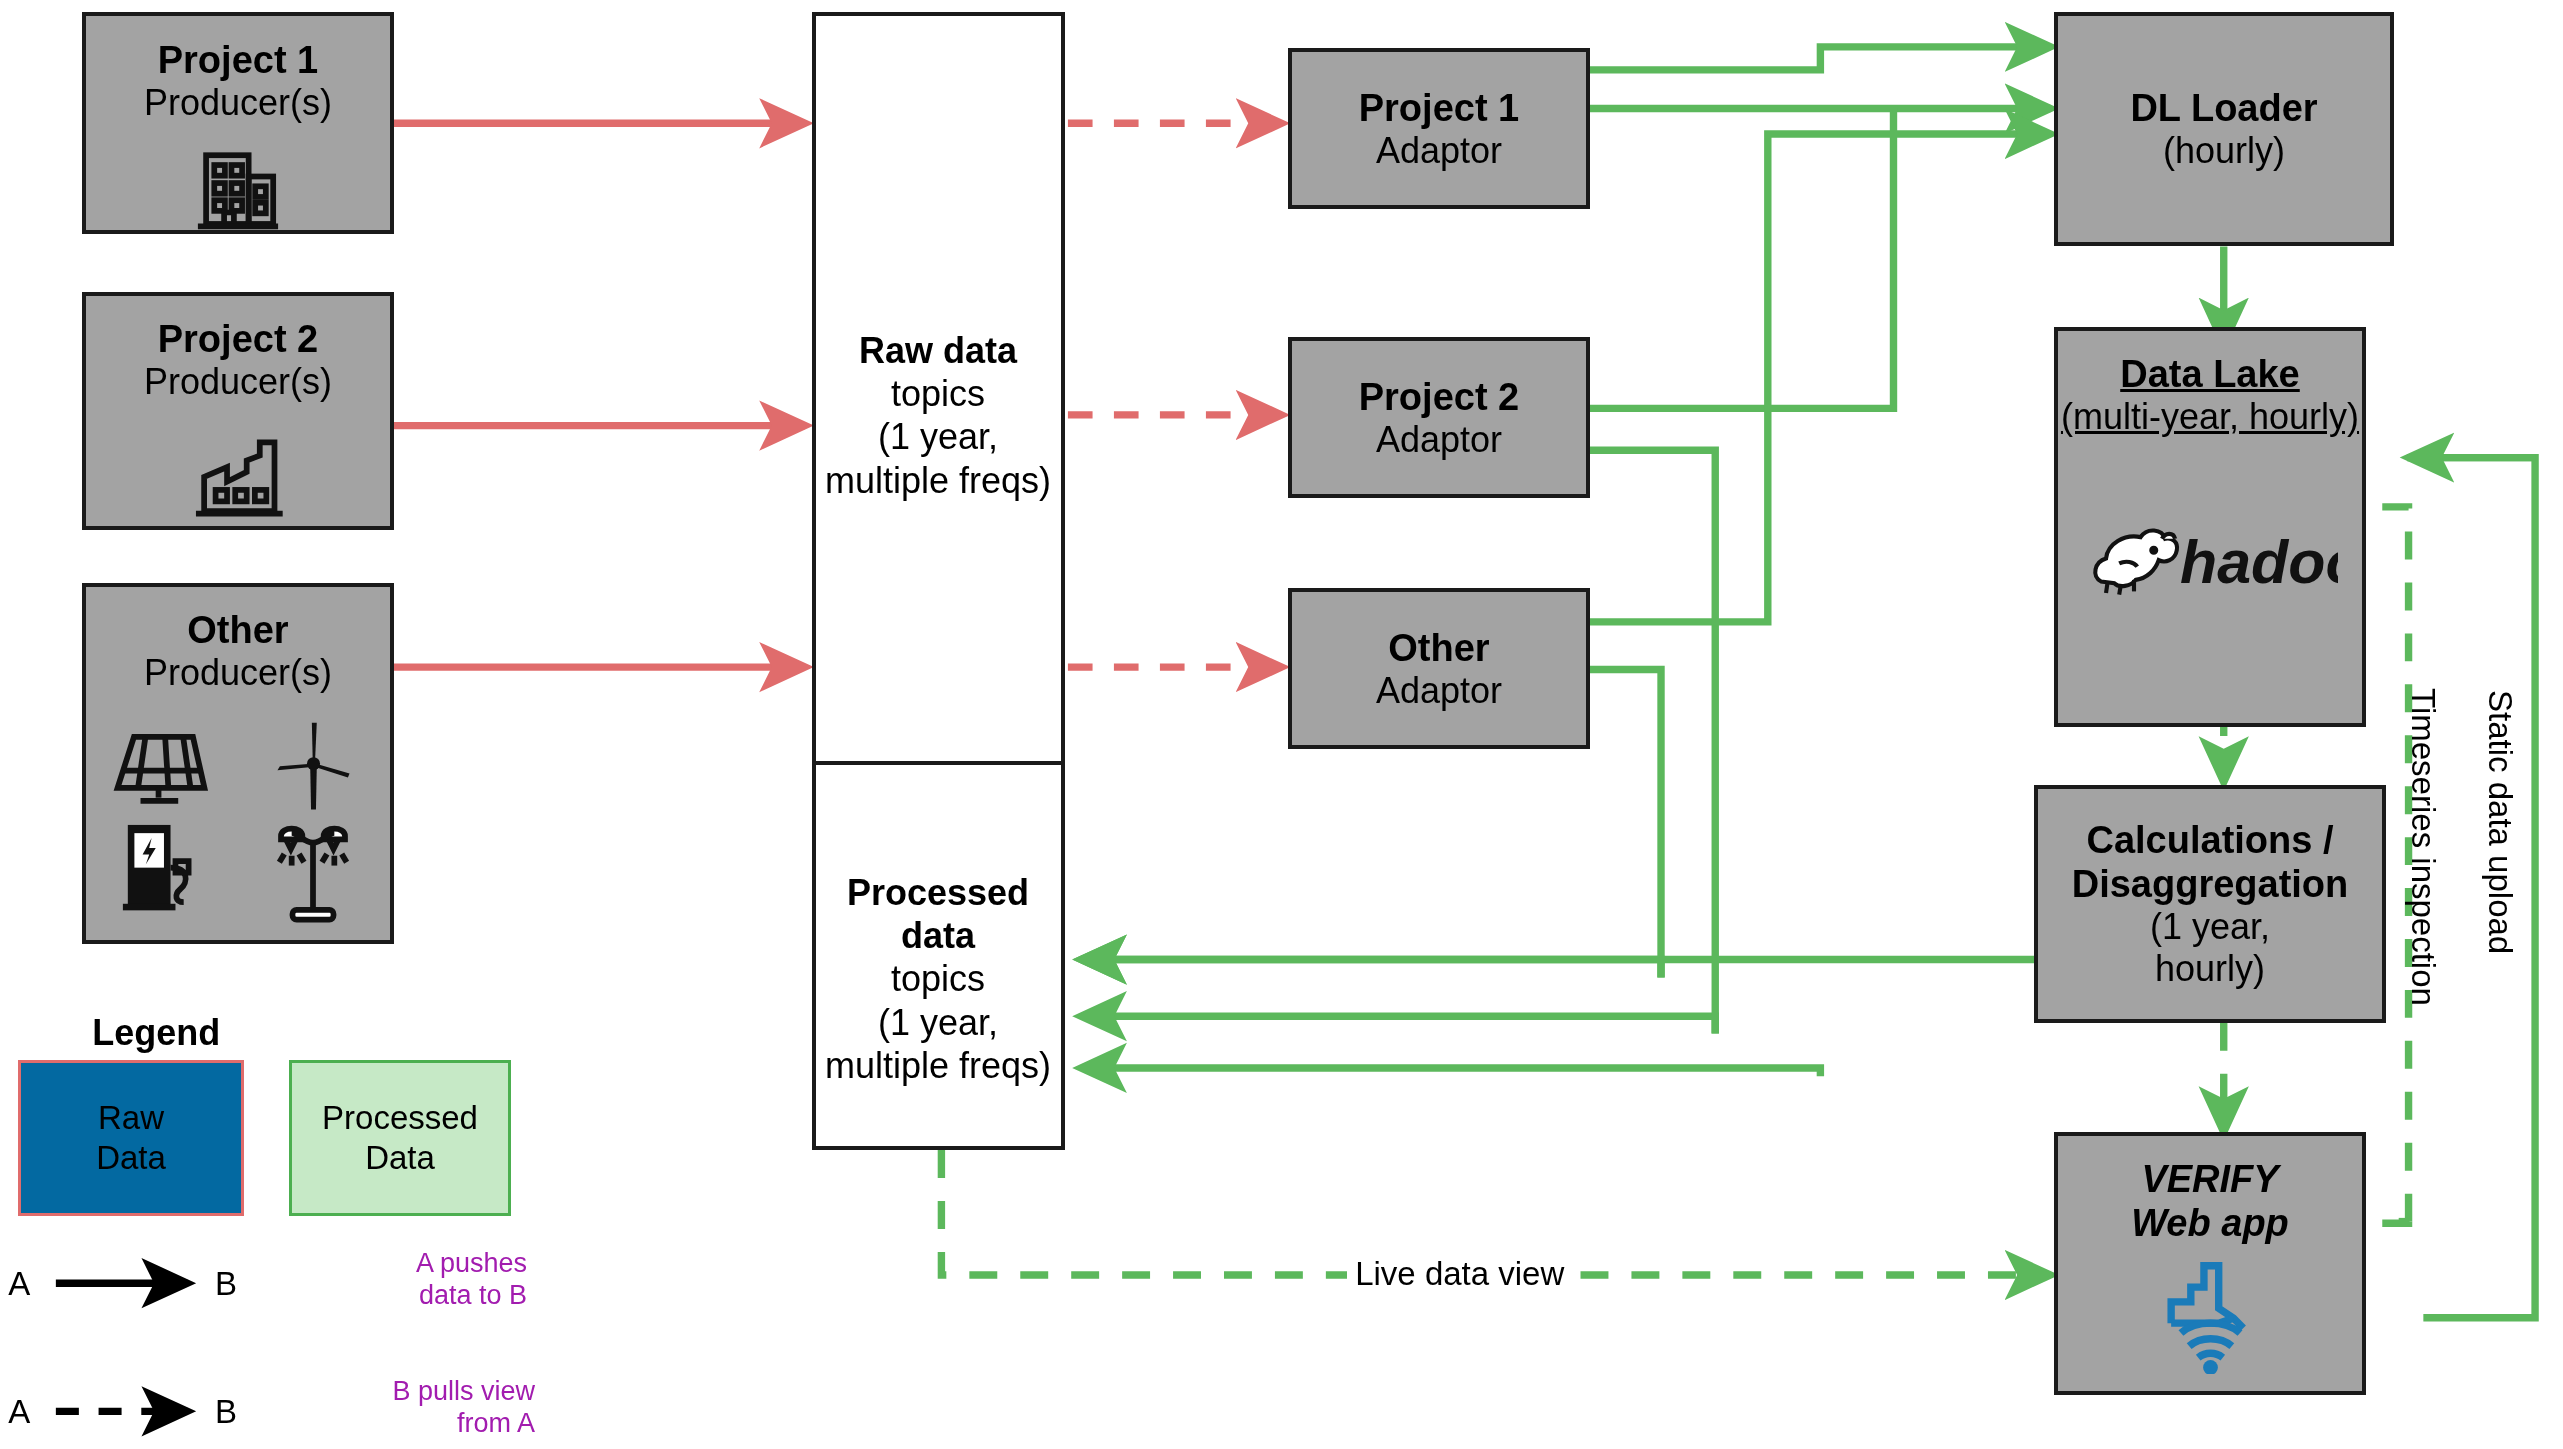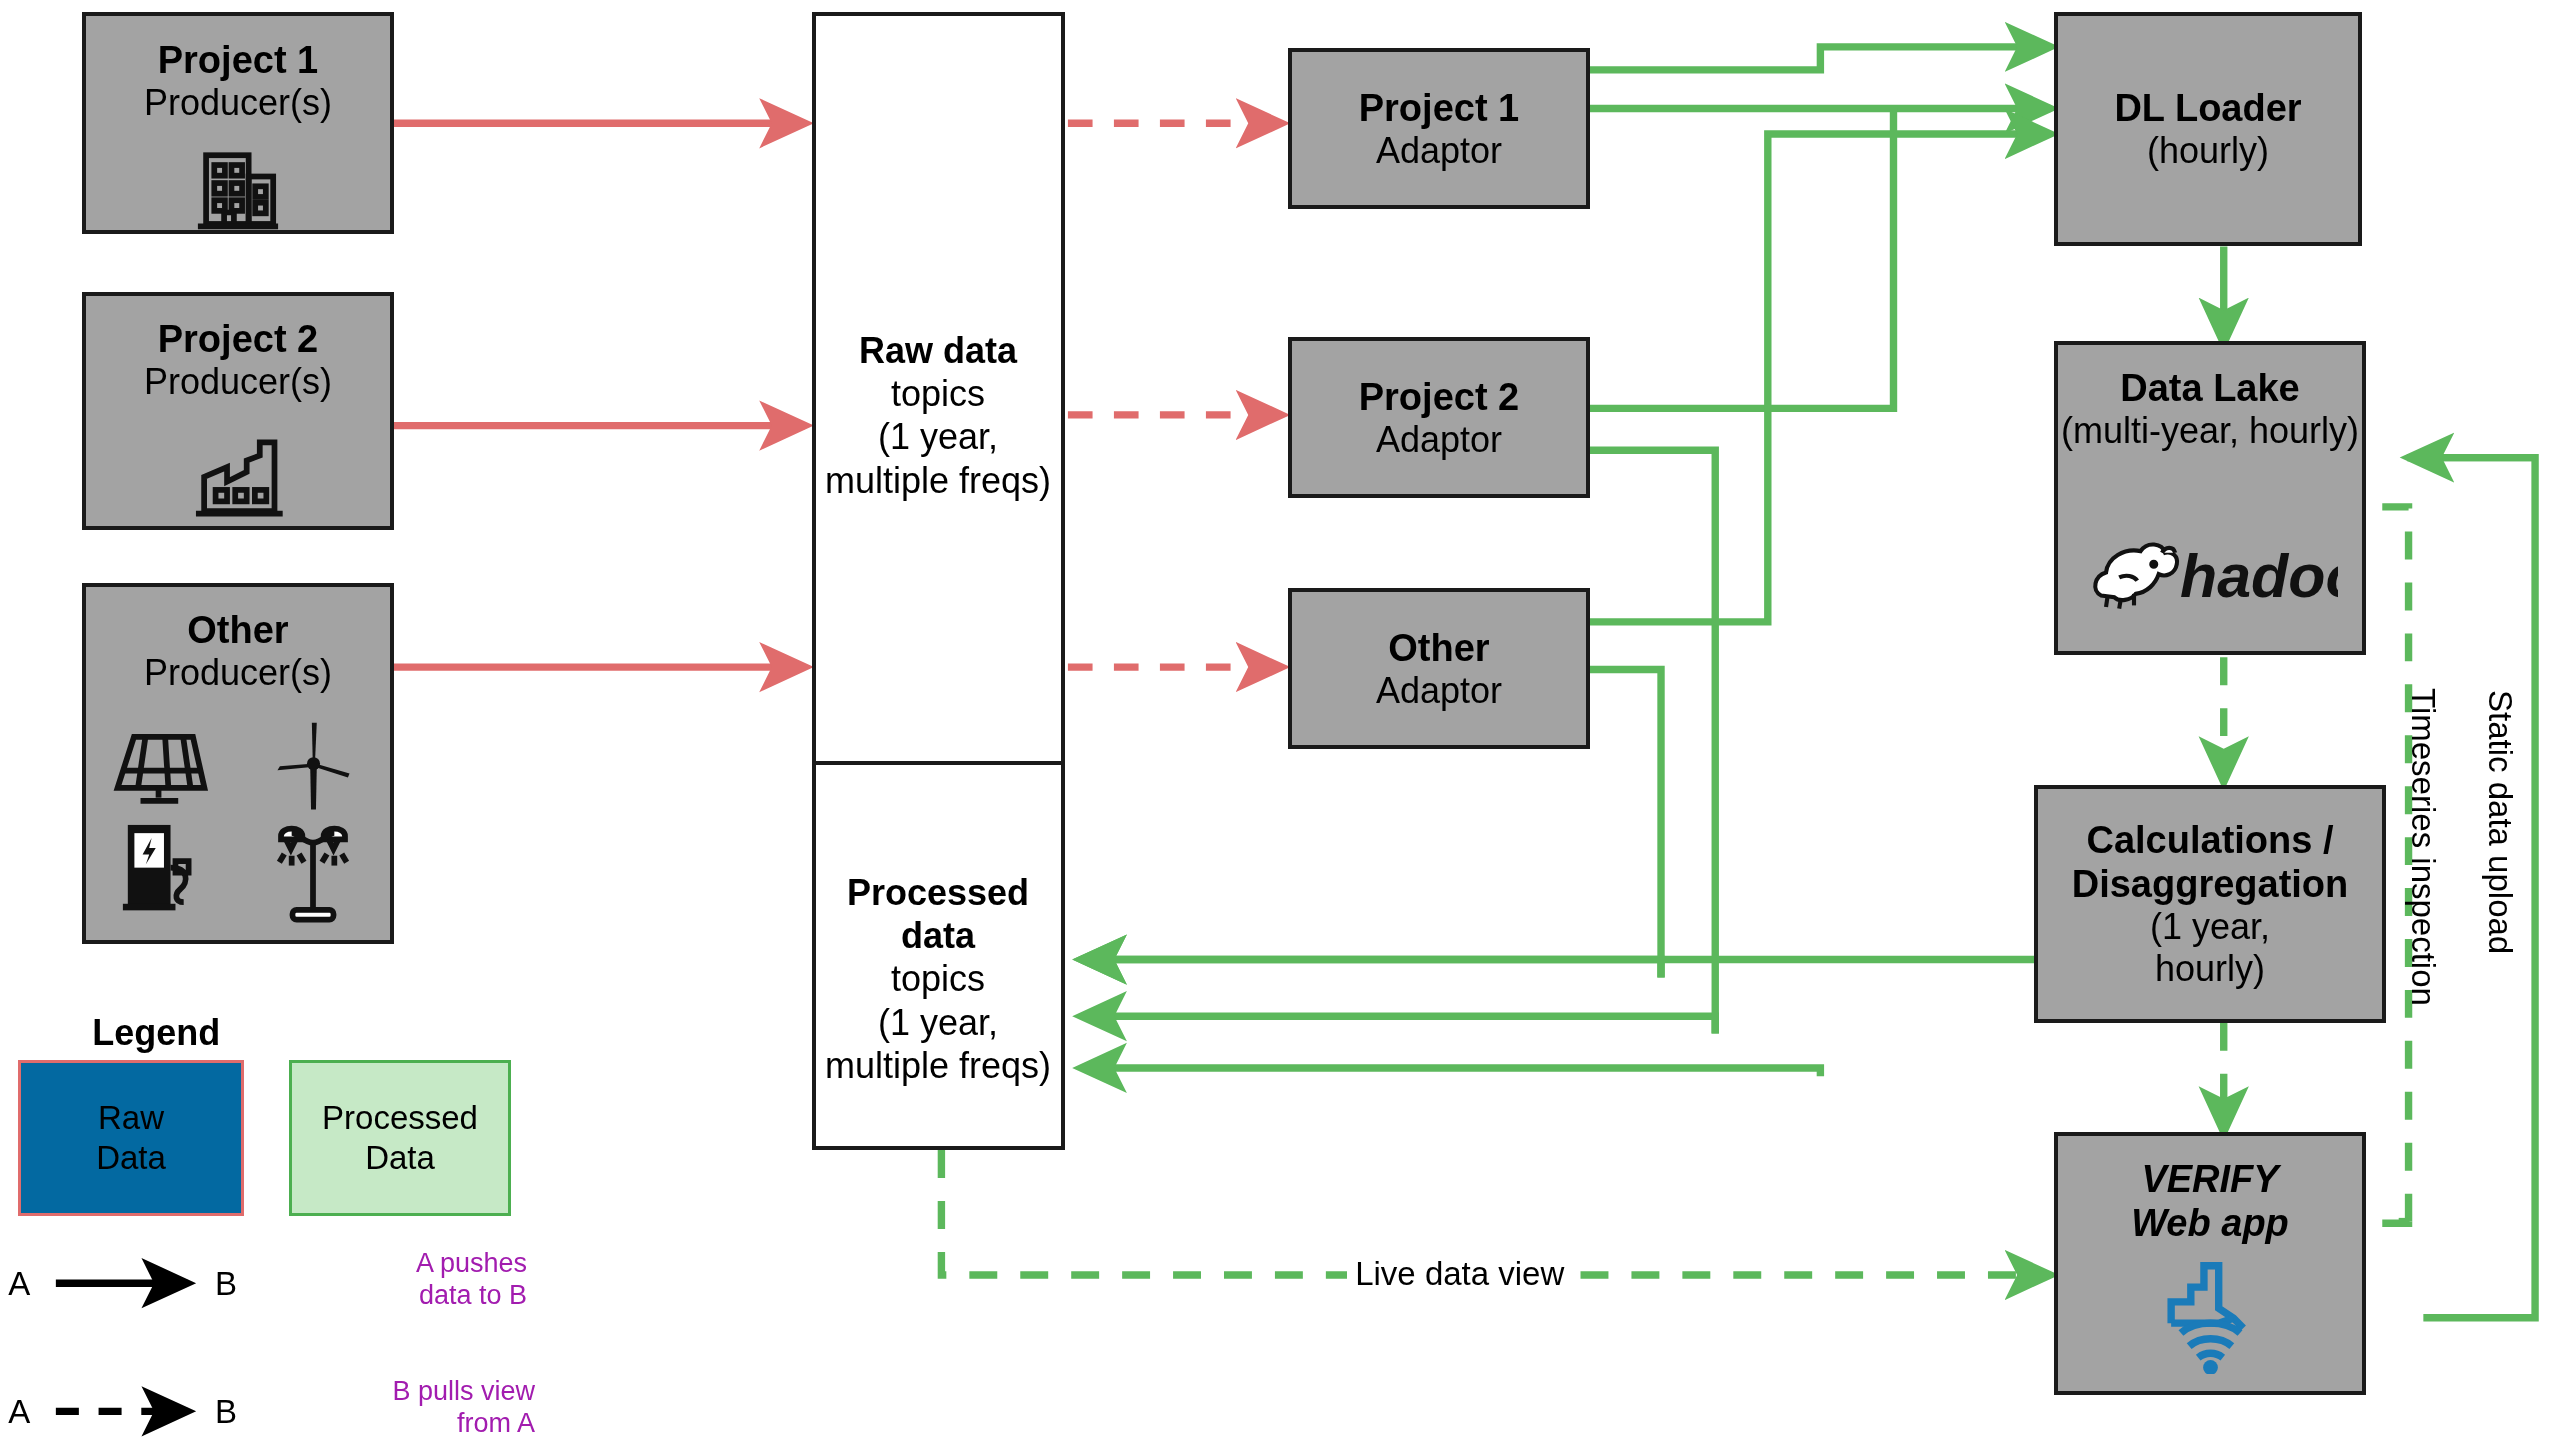--- a/index.html
+++ b/index.html
@@ -254,26 +254,26 @@
   <div class="node" style="left:1288px;top:337px;width:302px;height:161px;justify-content:center;">
     <div class="ttl f46">Project 2</div>
     <div class="sub f44">Adaptor</div>
   </div>
 
   <div class="node" style="left:1288px;top:588px;width:302px;height:161px;justify-content:center;">
     <div class="ttl f46">Other</div>
     <div class="sub f44">Adaptor</div>
   </div>
 
-  <div class="node" style="left:2054px;top:12.3px;width:308px;height:234px;justify-content:center;">
+  <div class="node" style="left:2054px;top:12.3px;width:340px;height:234px;justify-content:center;">
     <div class="ttl f46">DL Loader</div>
     <div class="sub f44">(hourly)</div>
   </div>
 
-  <div class="node" style="left:2054px;top:341px;width:312px;height:314px;">
+  <div class="node" style="left:2054px;top:327px;width:312px;height:400px;text-decoration:underline;">
     <div class="ttl f46 t-top">Data Lake</div>
     <div class="sub f44">(multi-year, hourly)</div>
     <div class="icons" style="top:177px;height:90px;">
       <svg width="255" height="79" viewBox="0 0 310 96">
         <g fill="none" stroke="#111" stroke-width="5">
           <path d="M22,76 C10,70 14,52 28,48 C30,30 50,18 70,22 C78,10 96,12 100,24
                    C108,22 116,28 114,38 C112,50 100,54 92,50 C88,62 78,72 64,74
                    C58,82 44,84 38,78 Z" fill="#fff"></path>
           <path d="M96,24 C100,16 110,16 112,24" fill="#fff"></path>
           <path d="M44,54 C52,50 62,52 66,58"></path>

